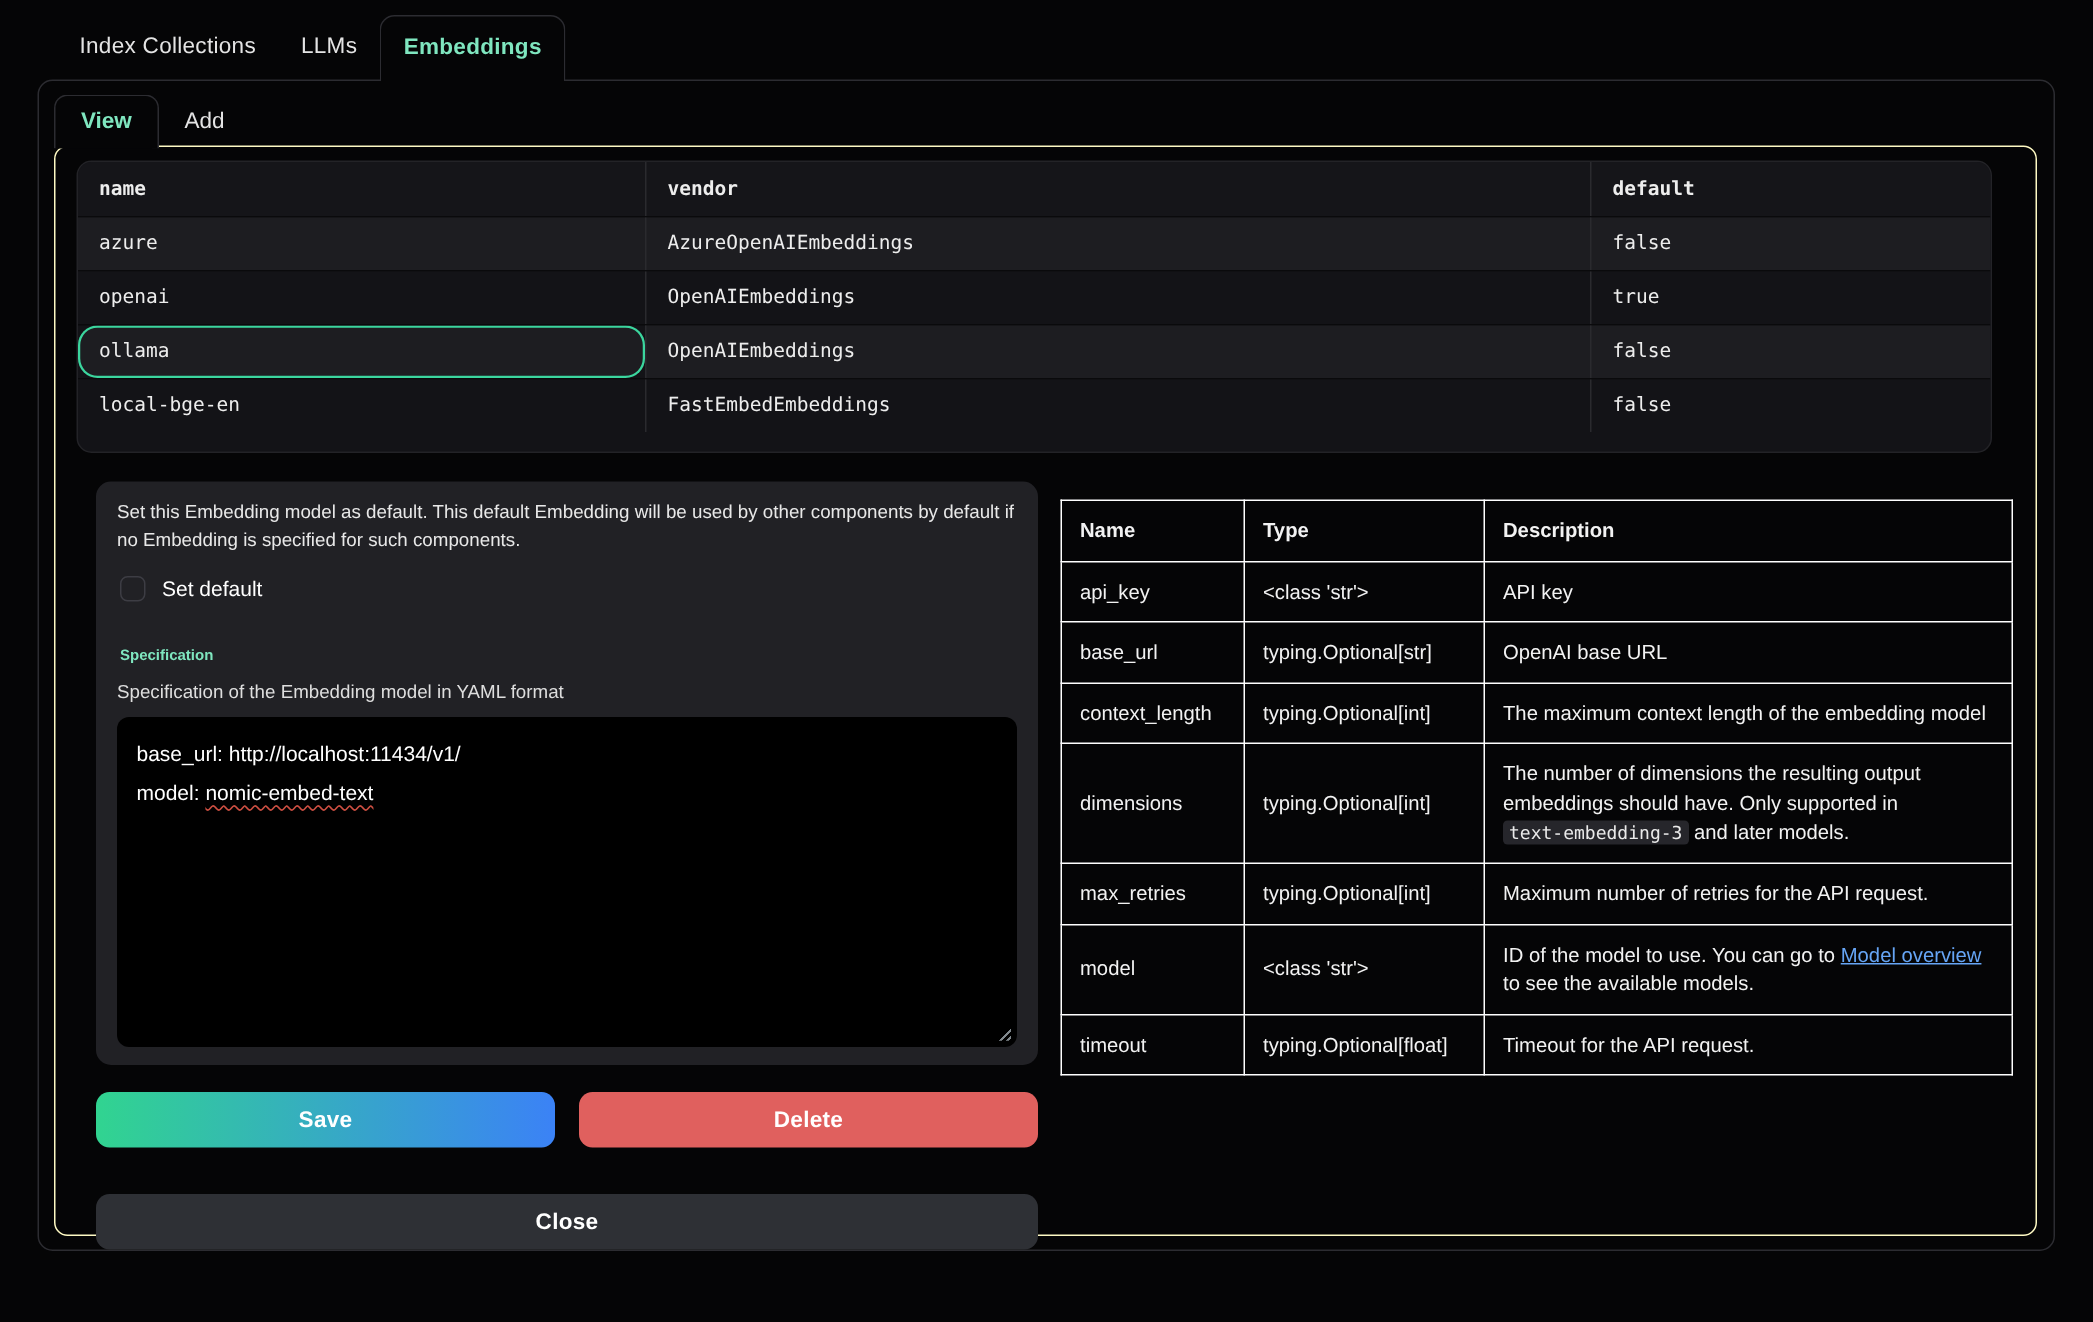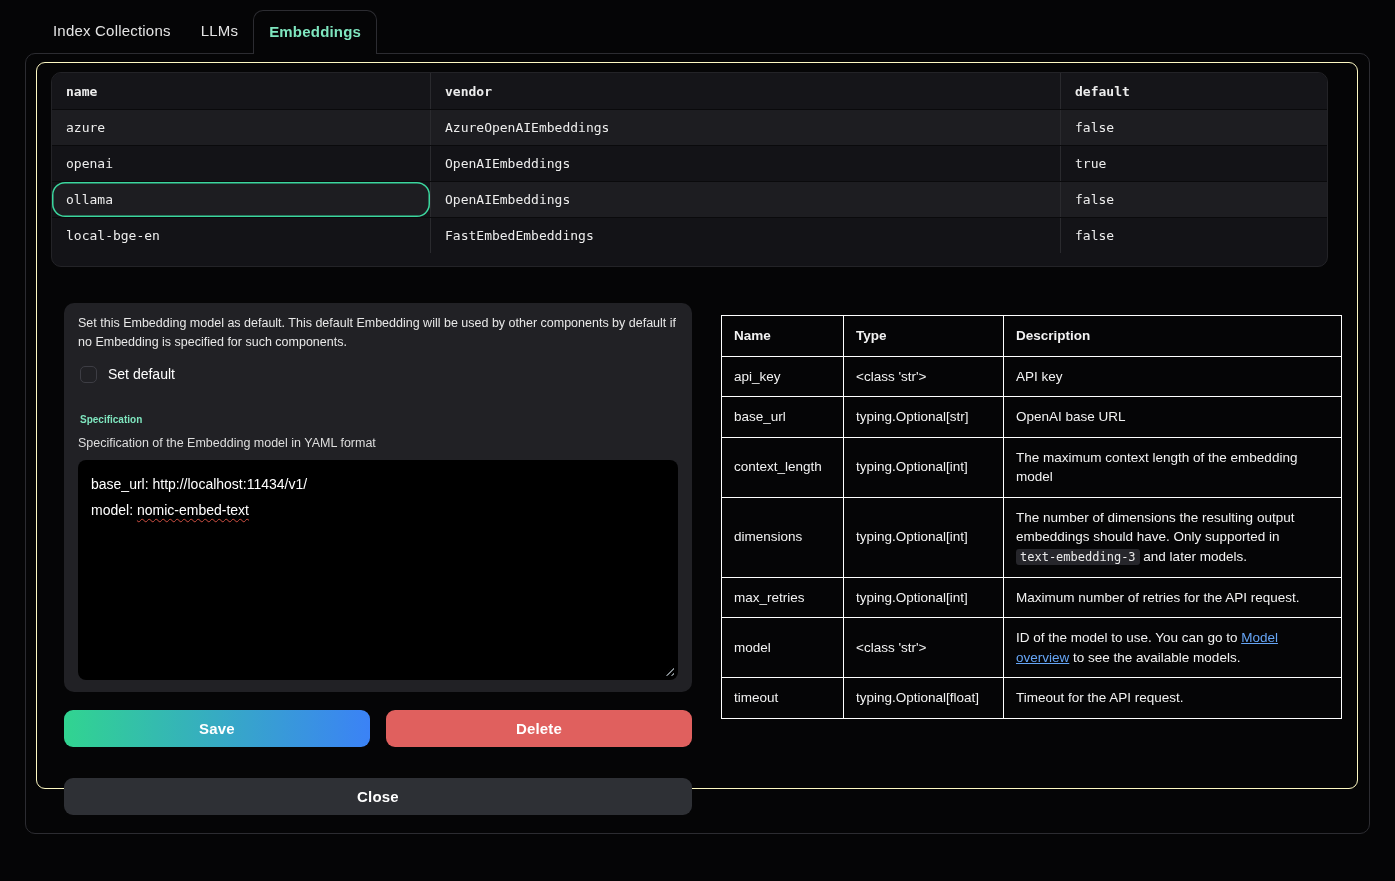--- a/index.html
+++ b/index.html
@@ -57,21 +57,21 @@
   .trow { display:grid; grid-template-columns:378px 630px 1fr; }
   .trow + .trow { border-top:1px solid #0a0a0c; }
   .trow .cell { padding:9px 14px; height:35px; display:flex; align-items:center; color:#ededed; }
   .trow.thead .cell { height:36px; font-weight:bold; background:#151519; }
   .trow .cell + .cell { border-left:1px solid #2a2a2e; }
   .trow.odd  .cell { background:#1d1d21; }
   .trow.even .cell { background:#131317; }
   .cell.sel { box-shadow: inset 0 0 0 1.5px #3bd69e; border-radius:13px; }
 
   
-  .main-row { display:flex; margin-top:36px; gap:29px;padding-left:13px; }
+  .main-row { display:flex; margin-top:19px; gap:15px;padding-left:13px; }
   .left-col { width:628px; flex:none; }
   .right-col { flex:1 1 auto; min-width:0; padding-right:1px; }
 
   
   .config-panel { background:#212125; border-radius:10px; padding:11px 14px 12px 14px; }
   .cfg-desc { font-size:12.5px; color:#e8e8e8; line-height:1.55; max-width:600px; }
   .chk-row { display:flex; align-items:center; margin:13px 0 0 2px; }
   .checkbox {
     width:17px; height:17px; border:1.5px solid #3d3d44; border-radius:5px;
     background:transparent; margin-right:11px; cursor:pointer; flex:none;
@@ -127,20 +127,24 @@
 <body>
 
 <div class="tabbar">
   <div class="tab">Index Collections</div>
   <div class="tab">LLMs</div>
   <div class="tab active">Embeddings</div>
 </div>
 
 <div class="outer-panel">
 
+  <div class="subtabbar">
+    <div class="subtab active">View</div>
+    <div class="subtab">Add</div>
+  </div>
 
   <div class="inner-panel">
 
     <div class="dtable">
       <div class="trow thead">
         <div class="cell">name</div>
         <div class="cell">vendor</div>
         <div class="cell">default</div>
       </div>
       <div class="trow odd">

